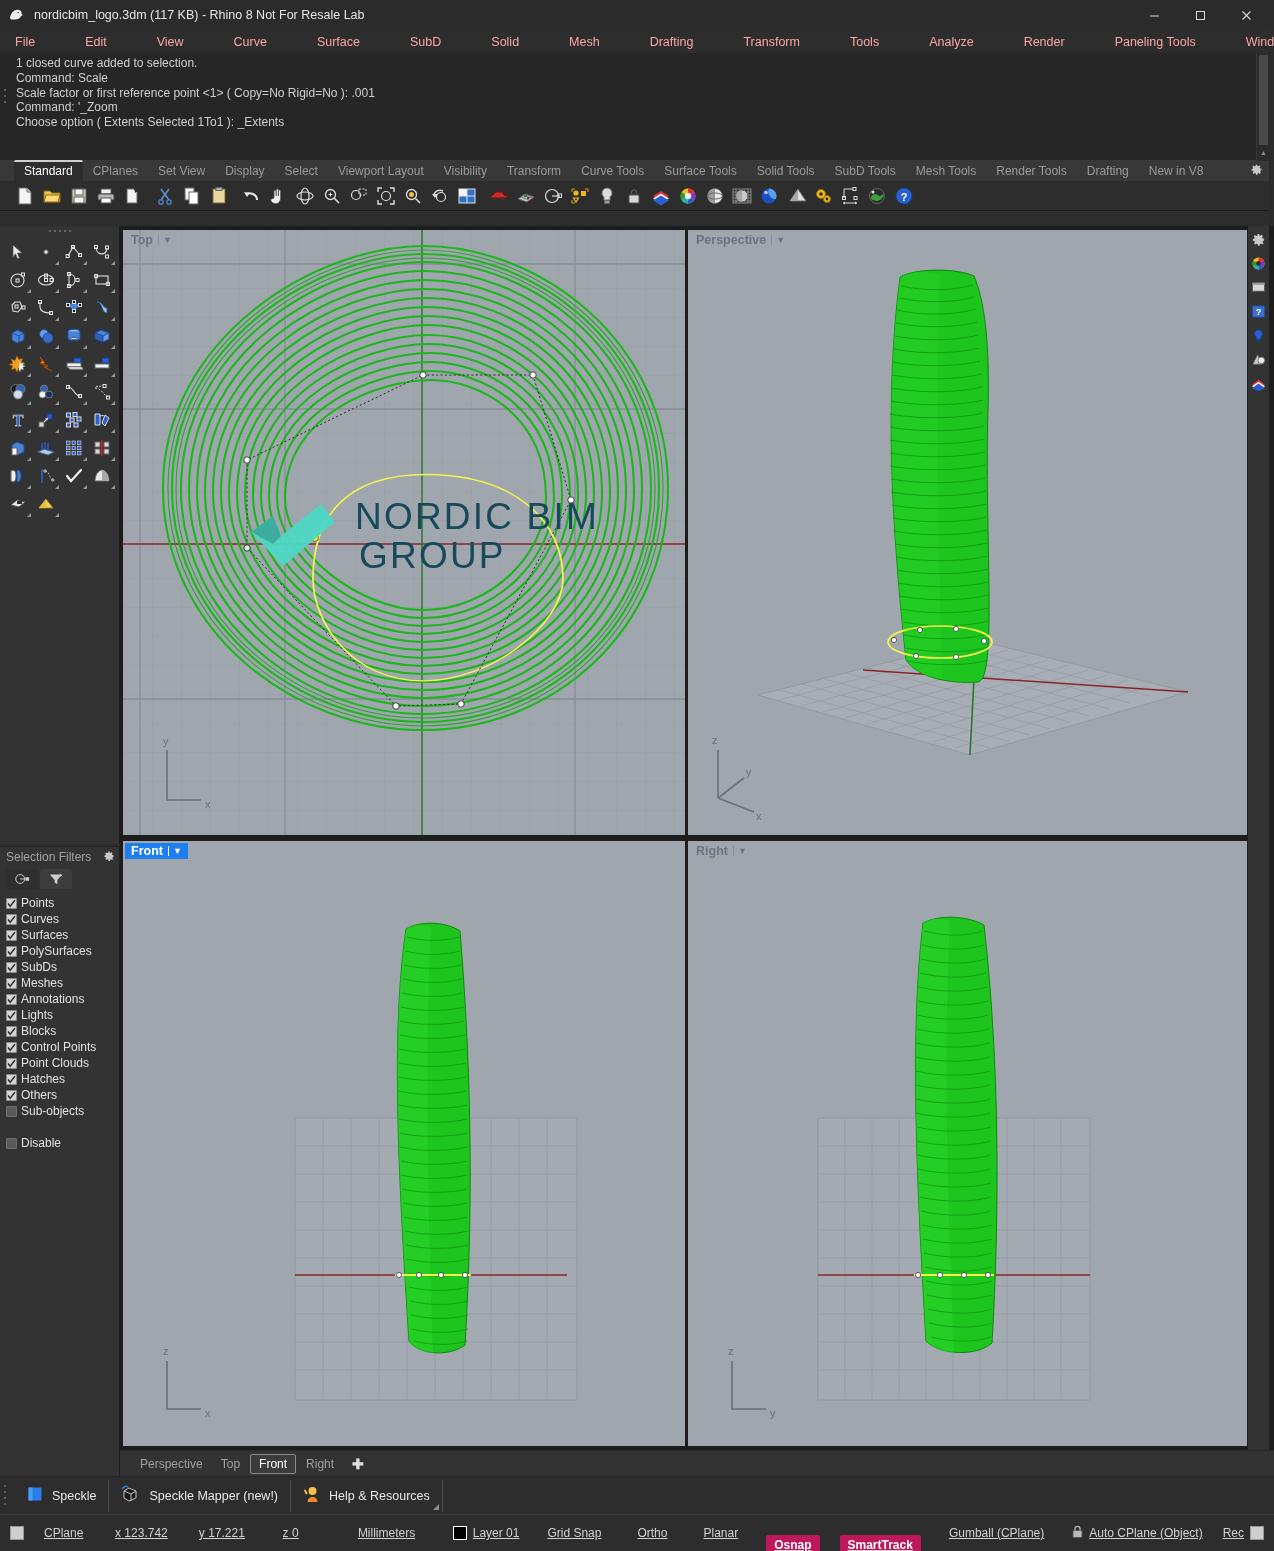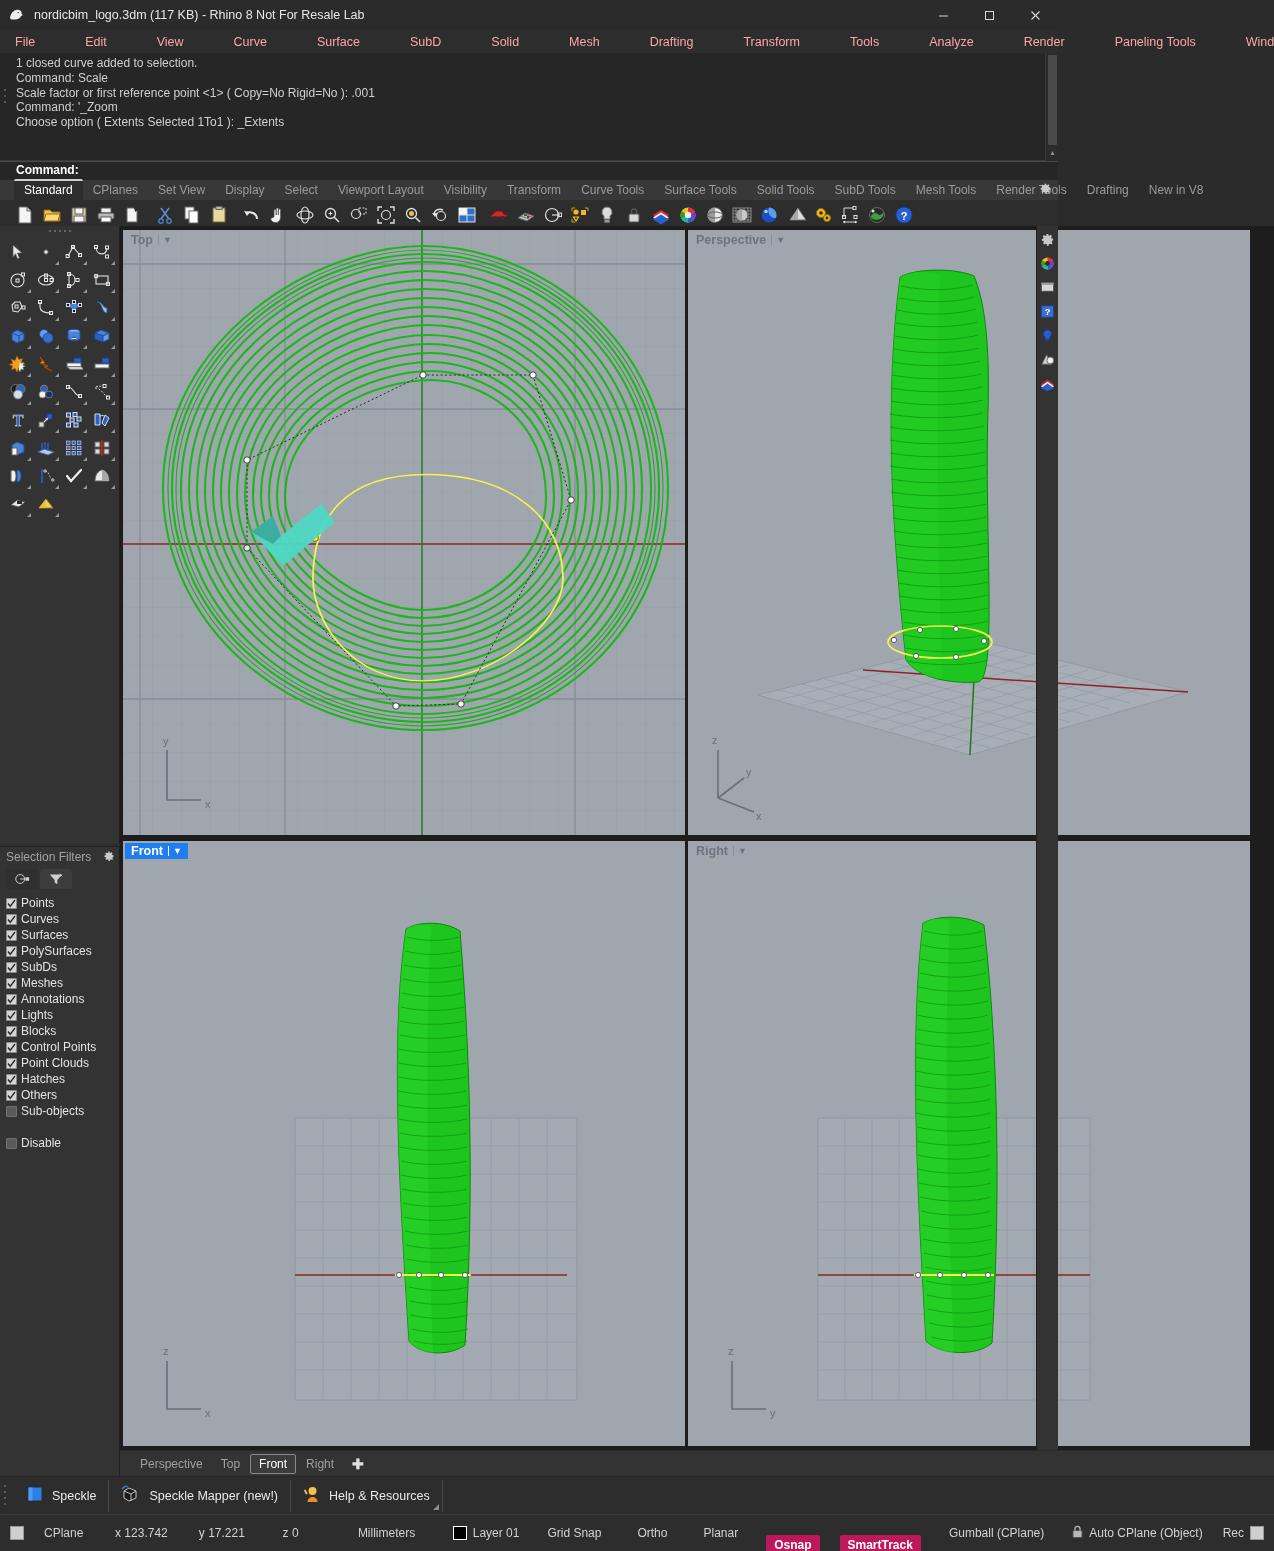--- a/index.html
+++ b/index.html
@@ -6,21 +6,21 @@
   html, body {
     margin: 0; padding: 0;
     width: 1274px; height: 1551px;
     background: #2b2b2b;
     font-family: "Liberation Sans", sans-serif;
     overflow: hidden;
     -webkit-font-smoothing: antialiased;
   }
   #app {
     position: relative;
-    width: 1058px; height: 1551px;
+    width: 1269px; height: 1551px;
     background: #2d2d2d;
   }
 
   
   .titlebar {
     height: 30px;
     background: #2b2b2b;
     display: flex;
     align-items: center;
     padding-left: 8px;
@@ -279,21 +279,21 @@
   
   .statusbar {
     position: absolute;
     left: 0; top: 1514px;
     width: 1274px; height: 37px;
     background: #2d2d2d;
     display: flex; align-items: center;
     font-size: 12px; color: #d2d2d2;
     border-top: 1px solid #3a3a3a;
   }
-  .sb-cell { padding: 0 10px; white-space: nowrap; display:flex; align-items:center; gap:6px; }
+  .sb-cell { padding: 0 10px; white-space: nowrap; display:flex; align-items:center; gap:6px;text-decoration:underline; }
   .sb-toggle { padding: 3px 8px; border-radius:2px; }
   .sb-toggle.on { background:#be185d; color:#ffffff; font-weight:bold;margin-top:24px; }
   .sb-swatch { width:14px;height:14px;background:#000;border:1px solid #ffffff; }
   .sb-icon-box { width:14px;height:14px;border:1px solid #9a9a9a; background:#cfcfcf; }
 
   .nowrap { white-space: nowrap; }
 </style>
 </head>
 <body>
 
@@ -357,21 +357,20 @@
     <div class="line">Command: Scale</div>
     <div class="line">Scale factor or first reference point &lt;1&gt; ( Copy=No  Rigid=No ): .001</div>
     <div class="line">Command: '_Zoom</div>
     <div class="line">Choose option ( Extents  Selected  1To1 ): _Extents</div>
     <div class="cmd-scroll">
       <div class="thumb"></div>
       <div class="arrowup">▲</div>
       <div class="arrowdn">▼</div>
     </div>
   </div>
-  <div class="cmd-prompt">Command:</div>
 
   <div class="tb-tabs">
     <div class="tb-tab active">Standard</div>
     <div class="tb-tab">CPlanes</div>
     <div class="tb-tab">Set View</div>
     <div class="tb-tab">Display</div>
     <div class="tb-tab">Select</div>
     <div class="tb-tab">Viewport Layout</div>
     <div class="tb-tab">Visibility</div>
     <div class="tb-tab">Transform</div>
@@ -1179,20 +1178,24 @@
         <text x="82" y="578" font-family="Liberation Sans, sans-serif" font-size="11" fill="#6a6f78">x</text>
       </svg>
 
       <div style="position:absolute; left:120px; top:260px; display:flex; align-items:center; gap:16px; pointer-events:none;">
         <span>
           <svg width="96" height="90" viewBox="0 0 96 90">
             <path d="M8 42 L30 26 L38 46 L78 14 L92 32 L40 76 Z" fill="#4ed8c4" opacity="0.95"></path>
             <path d="M8 42 L30 26 L38 46 L30 54 Z" fill="#3aa99a" opacity="0.9"></path>
           </svg>
         </span>
+        <div style="display:flex;flex-direction:column;line-height:1.05;">
+          <span style="font-family:'Liberation Sans',sans-serif;font-size:37px;letter-spacing:2.2px;color:#17495b;font-weight:500;">NORDIC BIM</span>
+          <span style="font-family:'Liberation Sans',sans-serif;font-size:37px;letter-spacing:2.2px;color:#17495b;font-weight:500;margin-left:4px;">GROUP</span>
+        </div>
       </div>
 
       <div class="vp-label">
         <span class="lbl-txt">Top</span>
         <span class="lbl-arrow">▼</span>
       </div>
     </div>
 
     <div class="viewport vp-tr">
       <svg class="grid-svg" viewBox="0 0 562 605" preserveAspectRatio="none">

